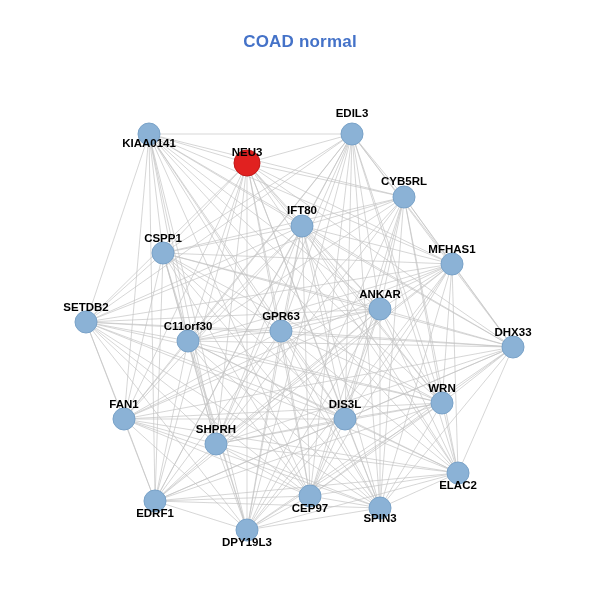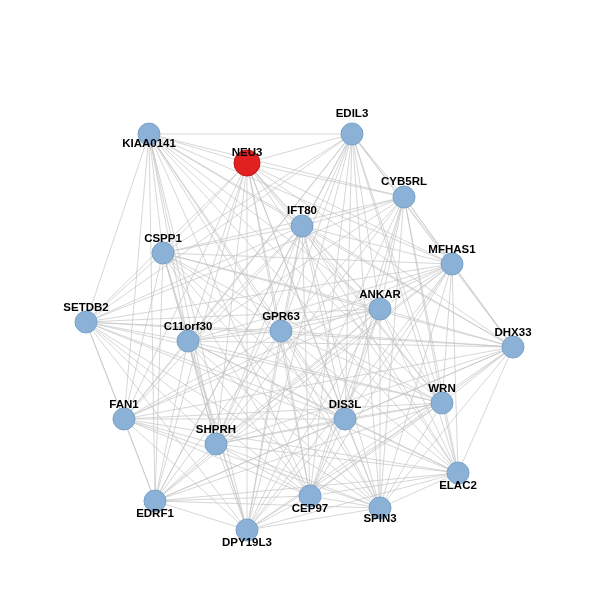--- a/index.html
+++ b/index.html
@@ -29,20 +29,21 @@
     position: absolute;
     top: 0;
     left: 0;
     font-family: "Liberation Sans", sans-serif;
   }
 </style>
 </head>
 <body>
 
 <div class="figure" style="background: rgb(255, 255, 255);">
+  <div class="plot-title" style="color: rgb(68, 114, 200);">COAD normal</div>
   <svg class="network" width="600" height="600" viewBox="0 0 600 600">
       <line x1="352" y1="134" x2="149" y2="134" stroke="#c3c3c3" stroke-width="0.75" opacity="0.9"></line>
       <line x1="352" y1="134" x2="247" y2="163" stroke="#c3c3c3" stroke-width="0.75" opacity="0.9"></line>
       <line x1="352" y1="134" x2="404" y2="197" stroke="#c3c3c3" stroke-width="0.75" opacity="0.9"></line>
       <line x1="352" y1="134" x2="302" y2="226" stroke="#c3c3c3" stroke-width="0.75" opacity="0.9"></line>
       <line x1="352" y1="134" x2="163" y2="253" stroke="#c3c3c3" stroke-width="0.75" opacity="0.9"></line>
       <line x1="352" y1="134" x2="452" y2="264" stroke="#c3c3c3" stroke-width="0.75" opacity="0.9"></line>
       <line x1="352" y1="134" x2="380" y2="309" stroke="#c3c3c3" stroke-width="0.75" opacity="0.9"></line>
       <line x1="352" y1="134" x2="86" y2="322" stroke="#c3c3c3" stroke-width="0.75" opacity="0.9"></line>
       <line x1="352" y1="134" x2="188" y2="341" stroke="#c3c3c3" stroke-width="0.75" opacity="0.9"></line>

